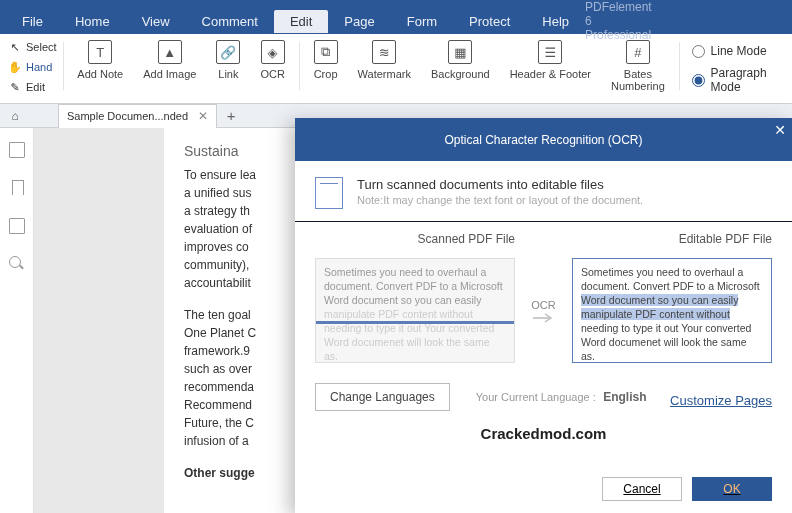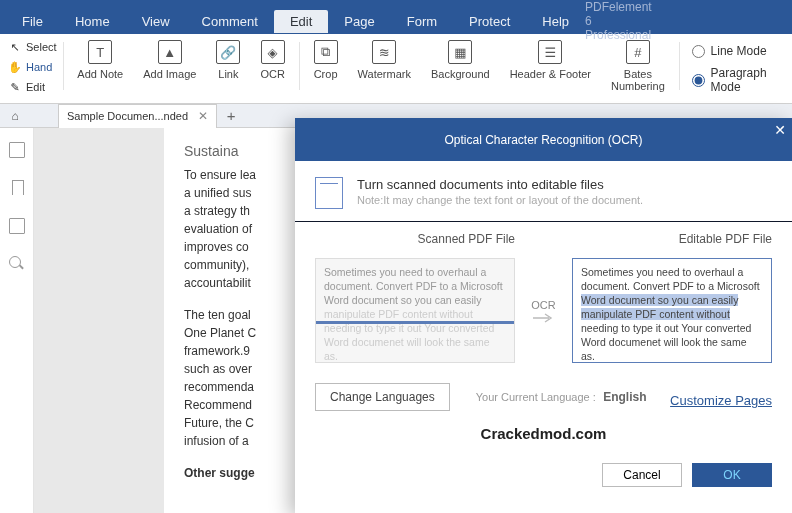--- a/index.html
+++ b/index.html
@@ -78,23 +78,23 @@
 .ocr-arrow svg{display:block;}
 
 .lang-row { margin-top:20px; display:flex; align-items:center; gap:26px; }
 .lang-btn { border:1px solid #bbb; background:#fff; padding:6px 14px; font-size:12px; color:#444; cursor:pointer; }
 .lang-row .hint { font-size:11px; color:#999; }
 .lang-row .lang { color:#666; margin-left:4px;font-weight:bold; }
 .customize { float:right; margin-top:-18px; font-size:13px; color:#2b5797; text-decoration:underline; cursor:pointer; }
 
 .watermark { text-align:center; font-weight:700; font-size:15px; margin-top:14px; color:#222; }
 
-.dlg-buttons { position:absolute; right:20px; bottom:26px; display:flex; gap:10px; }
+.dlg-buttons { position:absolute; right:20px; bottom:12px; display:flex; gap:10px;text-decoration:underline; }
 .dlg-buttons button { width:80px; height:24px; font-size:12px; border:1px solid #bbb; background:#fff; cursor:pointer; }
-.dlg-buttons button.primary { background:#2b5797; border-color:#2b5797; color:#7dd3fc; }
+.dlg-buttons button.primary { background:#2b5797; border-color:#2b5797; color:#fdba74; }
 </style>
 </head>
 <body>
 
 <div class="titlebar"></div>
 
 <div class="menubar">
   <div class="menu">File</div>
   <div class="menu">Home</div>
   <div class="menu">View</div>

